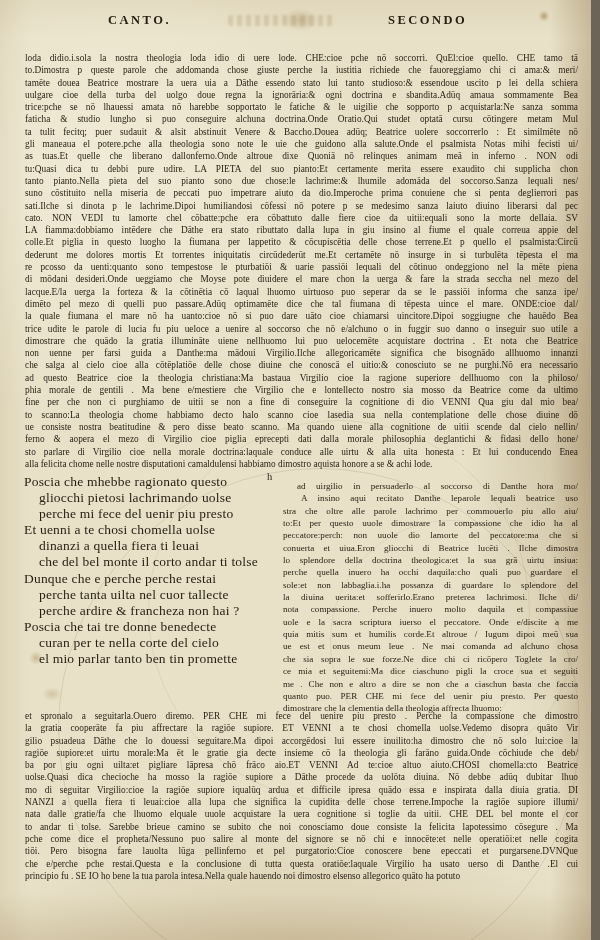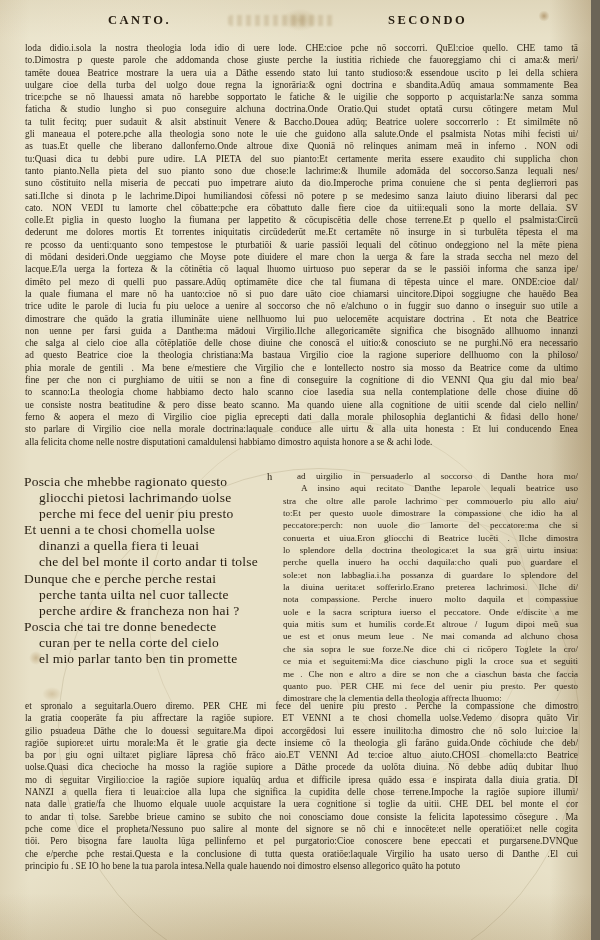--- a/index.html
+++ b/index.html
@@ -27,21 +27,21 @@
   .running-title{position:absolute;top:13px;font-size:12.5px;font-weight:bold;letter-spacing:2.5px;z-index:2;}
   .rt-left{left:108px;}
   .rt-right{left:388px;}
   .ghost-smudge{
     position:absolute;left:228px;top:15px;width:108px;height:11px;z-index:1;
     background:repeating-linear-gradient(90deg, rgba(150,120,70,0.22) 0 5px, transparent 5px 9px);
     filter:blur(1.2px);border-radius:4px;
   }
 
   .textblock{position:absolute;z-index:2;}
-  .commentary{font-size:9.3px;line-height:12.3px;}
+  .commentary{font-size:9.3px;line-height:12.3px;margin-top:10px;}
   .commentary .tl{text-align:justify;text-align-last:justify;white-space:normal;}
   .commentary .tl:last-child{text-align-last:left;}
   .block-top{left:25px;top:42px;width:553px;}
   .block-bottom{left:25px;top:700px;width:553px;}
 
   .verse{left:24px;top:474px;width:252px;font-size:13.5px;line-height:16.1px;letter-spacing:0.2px;}
   .verse .tl{text-align:left;}
   .verse .tl:nth-child(3n+2),.verse .tl:nth-child(3n+3){padding-left:15px;}
 
   .col-right{left:283px;top:470px;width:295px;font-size:9.1px;line-height:12.35px;}
@@ -71,20 +71,21 @@
       <div class="tl">trice:pche se nō lhauessi amata nō harebbe sopportato le fatiche &amp; le uigilie che sopporto p acquistarla:Ne sanza somma</div>
       <div class="tl">faticha &amp; studio lungho si puo conseguire alchuna doctrina.Onde Oratio.Qui studet optatā cursu cōtingere metam Mul</div>
       <div class="tl">ta tulit fecitq; puer sudauit &amp; alsit abstinuit Venere &amp; Baccho.Douea adūq; Beatrice uolere soccorrerlo : Et similmēte nō</div>
       <div class="tl">gli maneaua el potere.pche alla theologia sono note le uie che guidono alla salute.Onde el psalmista Notas mihi fecisti ui/</div>
       <div class="tl">as tuas.Et quelle che liberano dallonferno.Onde altroue dixe Quoniā nō relinques animam meā in inferno . NON odi</div>
       <div class="tl">tu:Quasi dica tu debbi pure udire. LA PIETA del suo pianto:Et certamente merita essere exaudito chi supplicha chon</div>
       <div class="tl">tanto pianto.Nella pieta del suo pianto sono due chose:le lachrime:&amp; lhumile adomāda del soccorso.Sanza lequali nes/</div>
       <div class="tl">suno cōstituito nella miseria de peccati puo impetrare aiuto da dio.Imperoche prima conuiene che si penta deglierrori pas</div>
       <div class="tl">sati.Ilche si dinota p le lachrime.Dipoi humiliandosi cōfessi nō potere p se medesimo sanza laiuto diuino liberarsi dal pec</div>
       <div class="tl">cato. NON VEDI tu lamorte chel cōbatte:pche era cōbattuto dalle fiere cioe da uitii:equali sono la morte dellaia. SV</div>
+      <div class="tl">LA fiamma:dobbiamo intēdere che Dāthe era stato ributtato dalla lupa in giu insino al fiume el quale correua appie del</div>
       <div class="tl">colle.Et piglia in questo luogho la fiumana per lappetito &amp; cōcupiscētia delle chose terrene.Et p quello el psalmista:Circū</div>
       <div class="tl">dederunt me dolores mortis Et torrentes iniquitatis circūdederūt me.Et certamēte nō insurge in si turbulēta tēpesta el ma</div>
       <div class="tl">re pcosso da uenti:quanto sono tempestose le pturbatiōi &amp; uarie passiōi lequali del cōtinuo ondeggiono nel la mēte piena</div>
       <div class="tl">di mōdani desideri.Onde ueggiamo che Moyse pote diuidere el mare chon la uerga &amp; fare la strada seccha nel mezo del</div>
       <div class="tl">lacque.E/la uerga la forteza &amp; la cōtinētia cō laqual lhuomo uirtuoso puo seperar da se le passiōi informa che sanza ipe/</div>
       <div class="tl">dimēto pel mezo di quelli puo passare.Adūq optimamēte dice che tal fiumana di tēpesta uince el mare. ONDE:cioe dal/</div>
       <div class="tl">la quale fiumana el mare nō ha uanto:cioe nō si puo dare uāto cioe chiamarsi uincitore.Dipoi soggiugne che hauēdo Bea</div>
       <div class="tl">trice udite le parole di lucia fu piu ueloce a uenire al soccorso che nō e/alchuno o in fuggir suo danno o inseguir suo utile a</div>
       <div class="tl">dimostrare che quādo la gratia illumināte uiene nellhuomo lui puo uelocemēte acquistare doctrina . Et nota che Beatrice</div>
       <div class="tl">non uenne per farsi guida a Danthe:ma mādoui Virgilio.Ilche allegoricamēte significa che bisognādo allhuomo innanzi</div>

